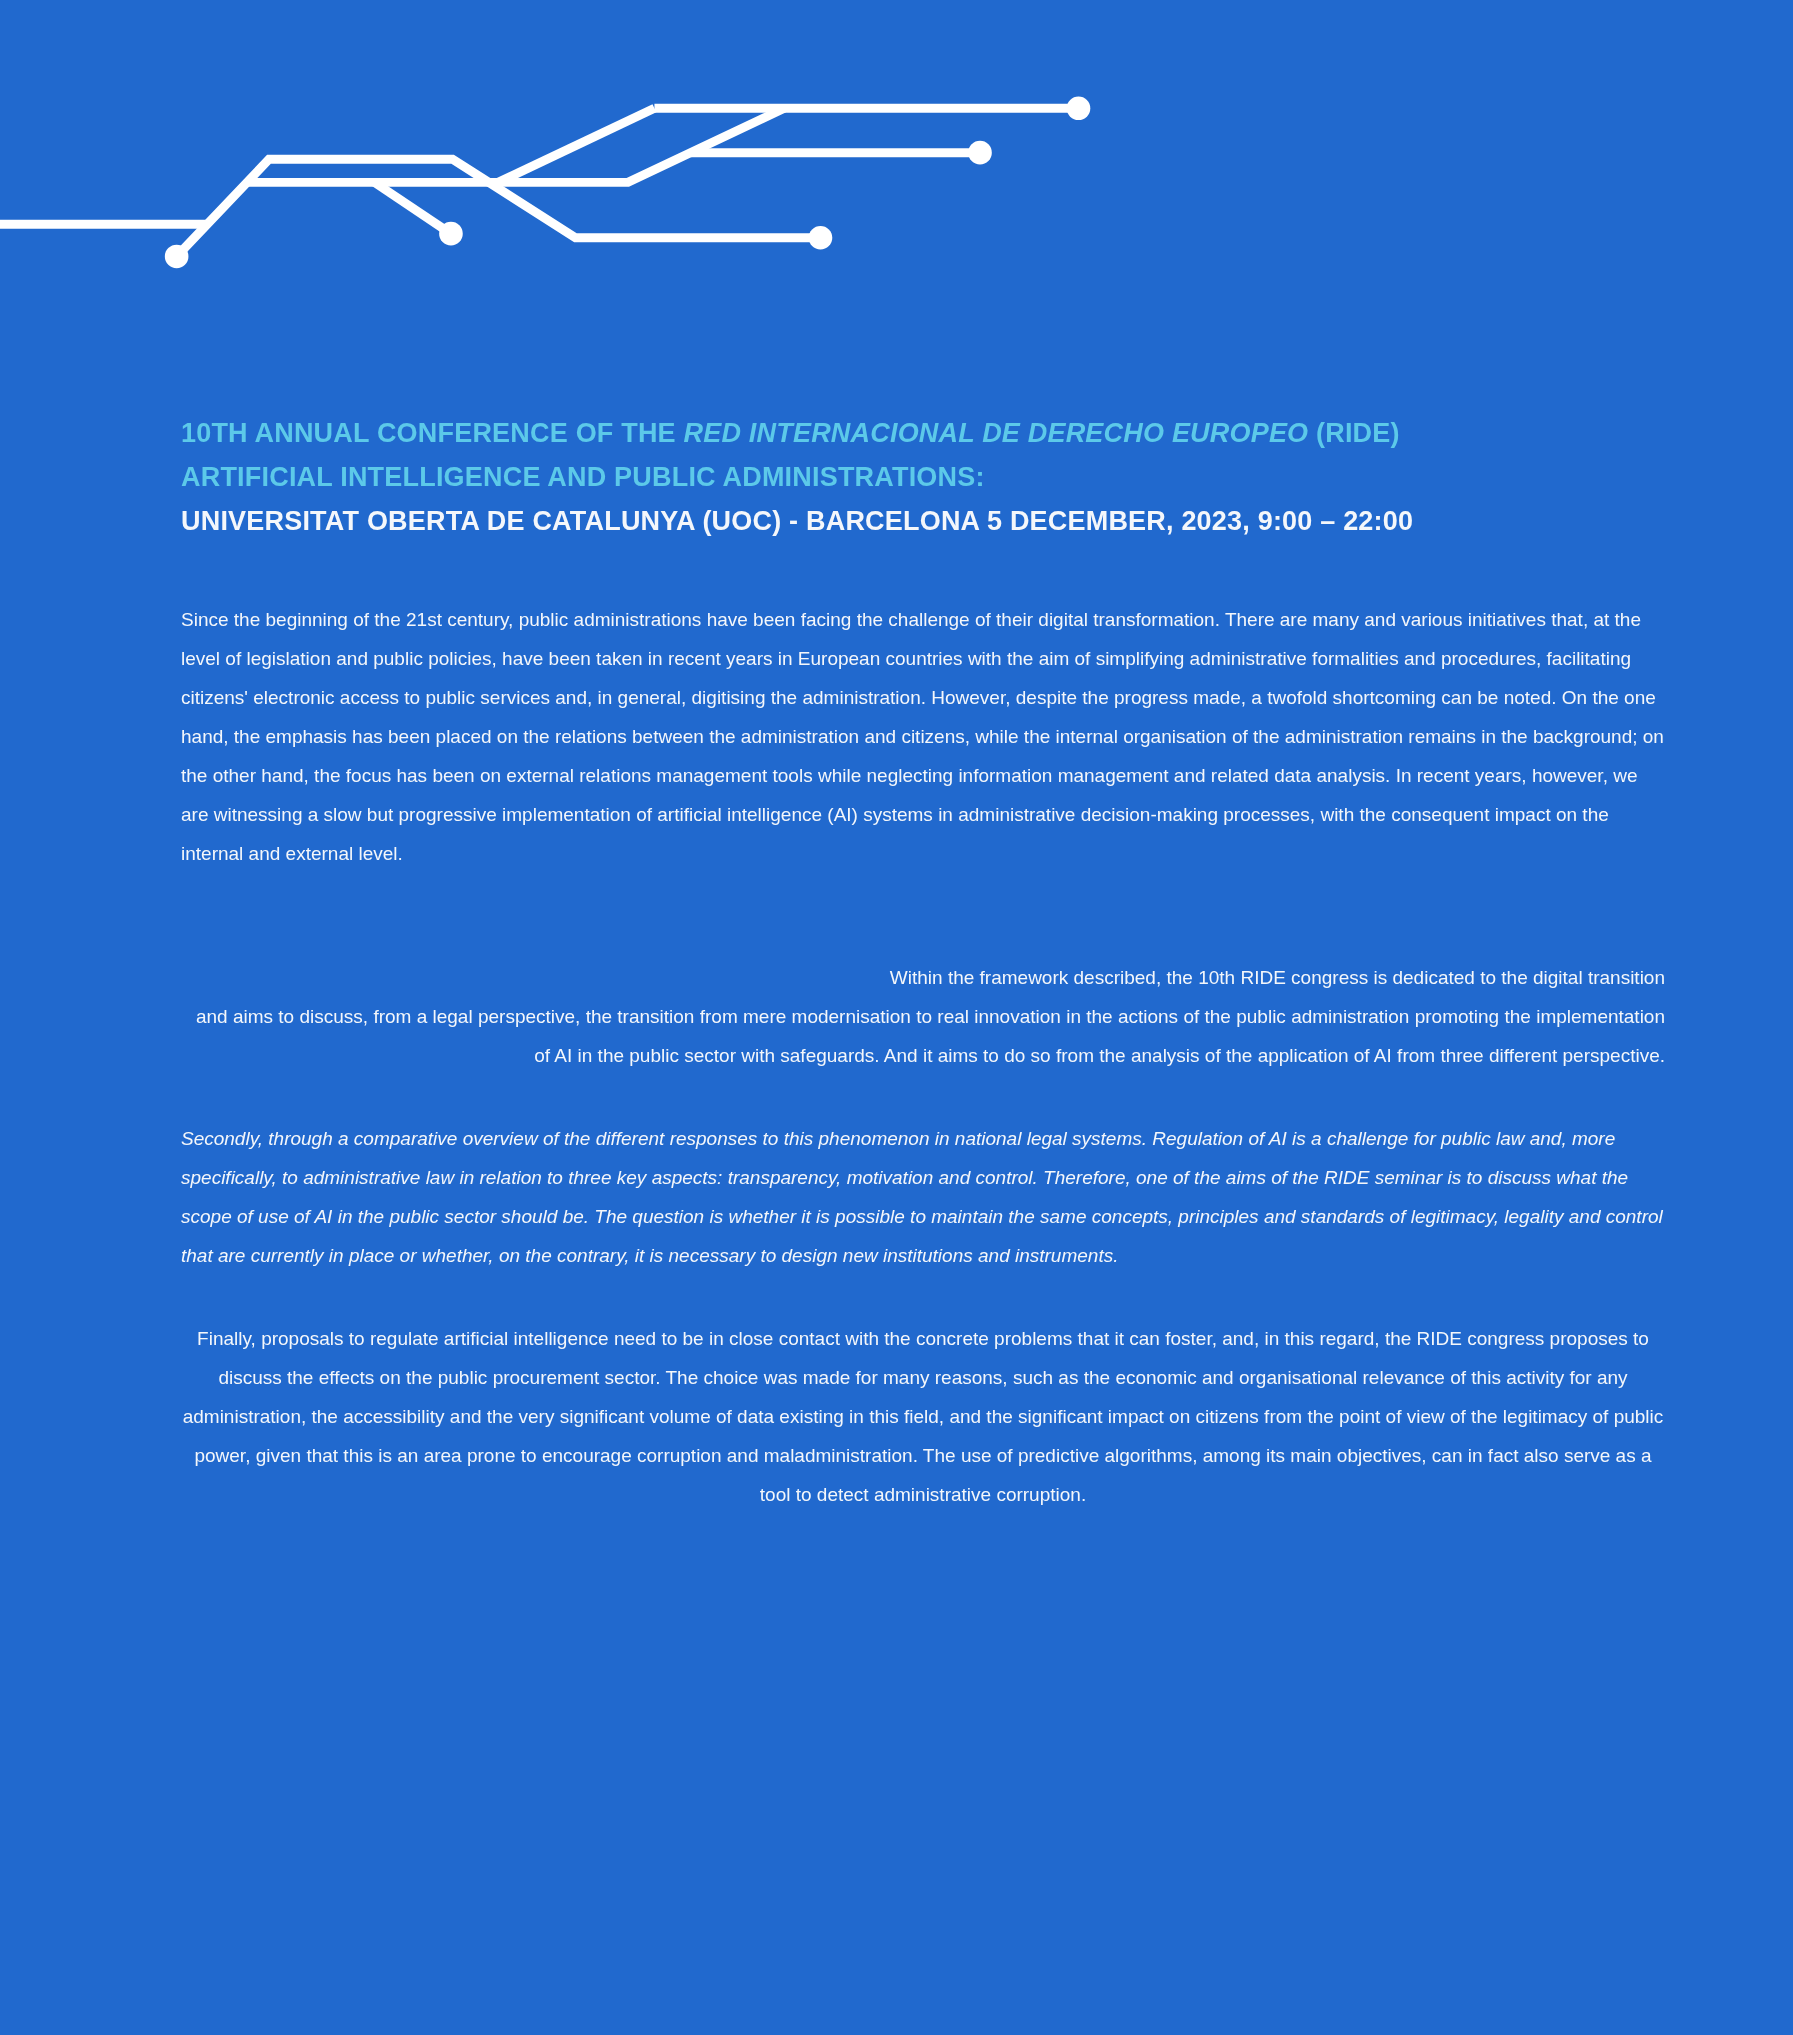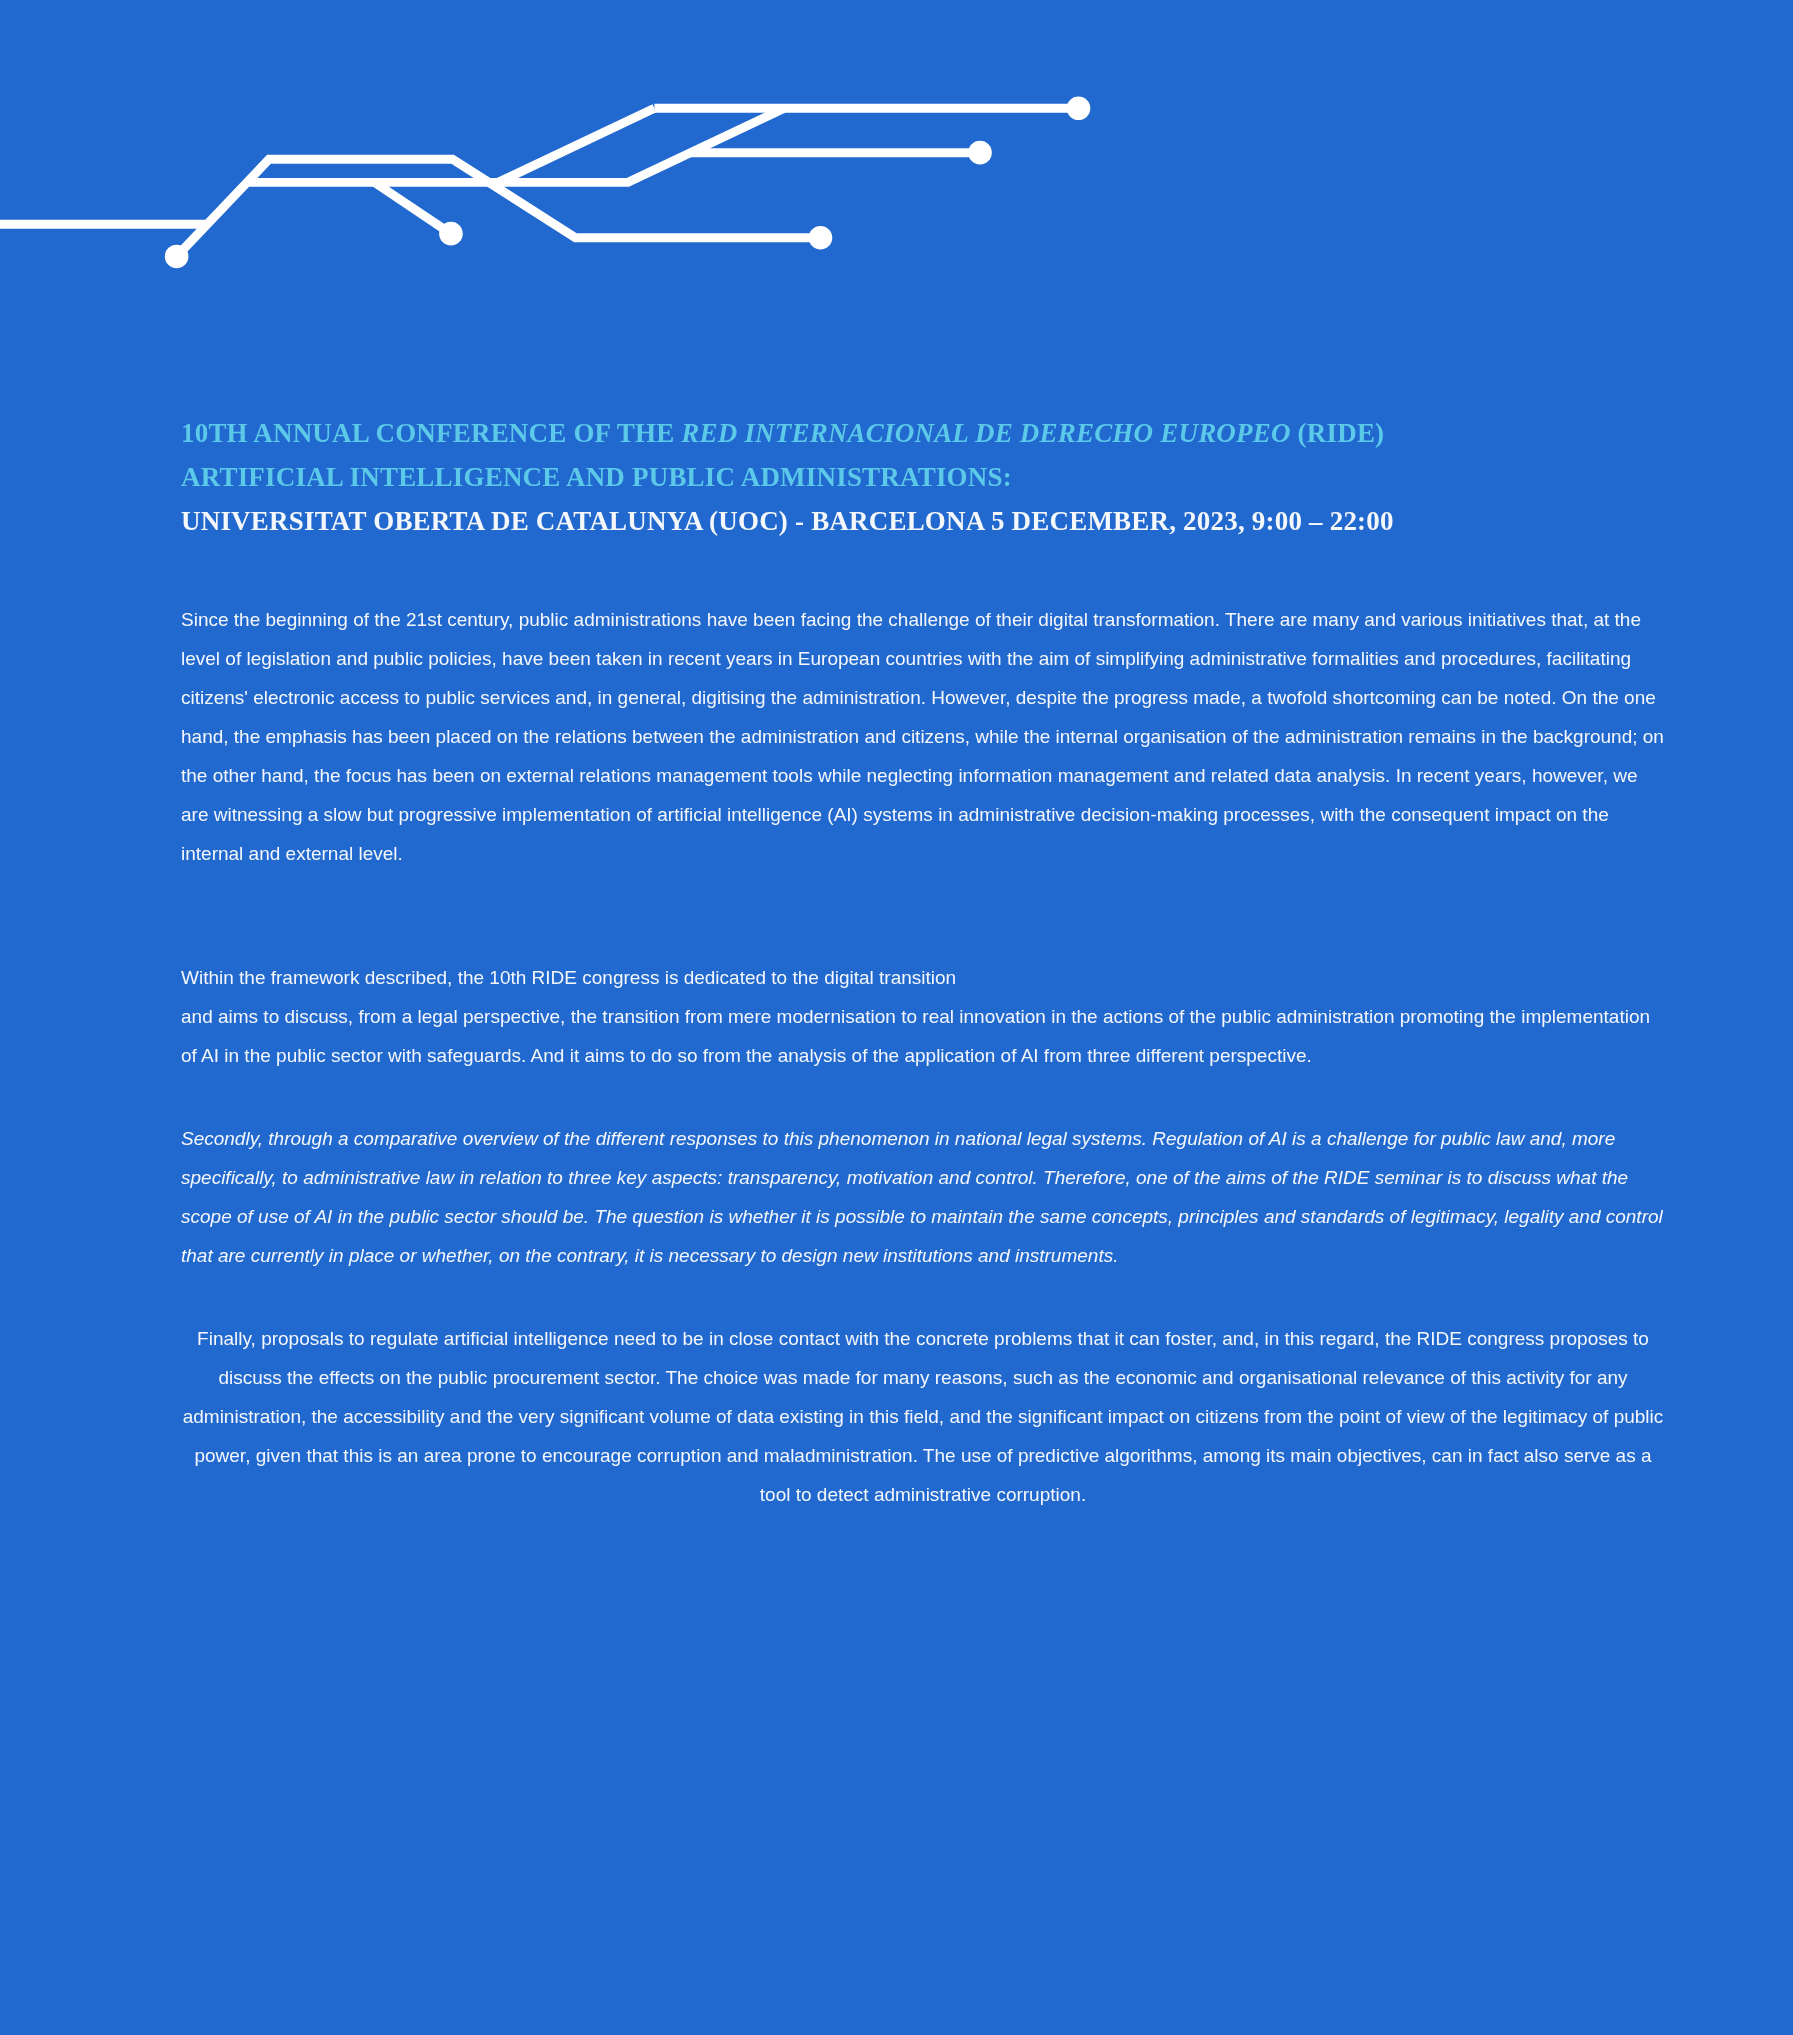--- a/index.html
+++ b/index.html
@@ -27,21 +27,20 @@
     left: 0;
   }
   .content {
     position: absolute;
     left: 181px;
     top: 0;
     width: 1484px;
   }
   .title-block {
     margin-top: 411px;
-    font-family: Liberation Serif, serif;
   }
   .title-line {
     color: var(--heading);
     font-size: 27px;
     font-weight: bold;
     line-height: 44px;
     letter-spacing: 0.2px;
   }
   .title-line.venue {
     color: var(--body-text);
@@ -49,21 +48,21 @@
   .title-line .it {
     font-style: italic;
   }
   .para {
     color: var(--body-text);
     font-size: 19px;
     line-height: 39px;
     white-space: pre-line;
   }
   .m-p1 { margin-top: 57px; }
-  .m-p2 { margin-top: 85px; }
+  .m-p2 { margin-top: 85px; text-align: right; }
   .m-p3 { margin-top: 47px; }
   .m-p4 { margin-top: 44px; font-style: italic; }
   .m-p5 { margin-top: 44px; text-align: center; }
   .m-reg { margin-top: 63px; }
 </style>
 </head>
 <body style="--bg: #2169CE; --heading: #5CC9E9; --body-text: #F4F7FB; --link: #5FDBE8; --page-number: #4FD8DD; --art: #FFFFFF; --footer-strip: #1B5EB5;">
 
 <svg class="art" width="1107" height="285" viewBox="0 0 2720 700" aria-hidden="true">
   <g stroke="#FFFFFF" stroke-width="22" fill="none">

